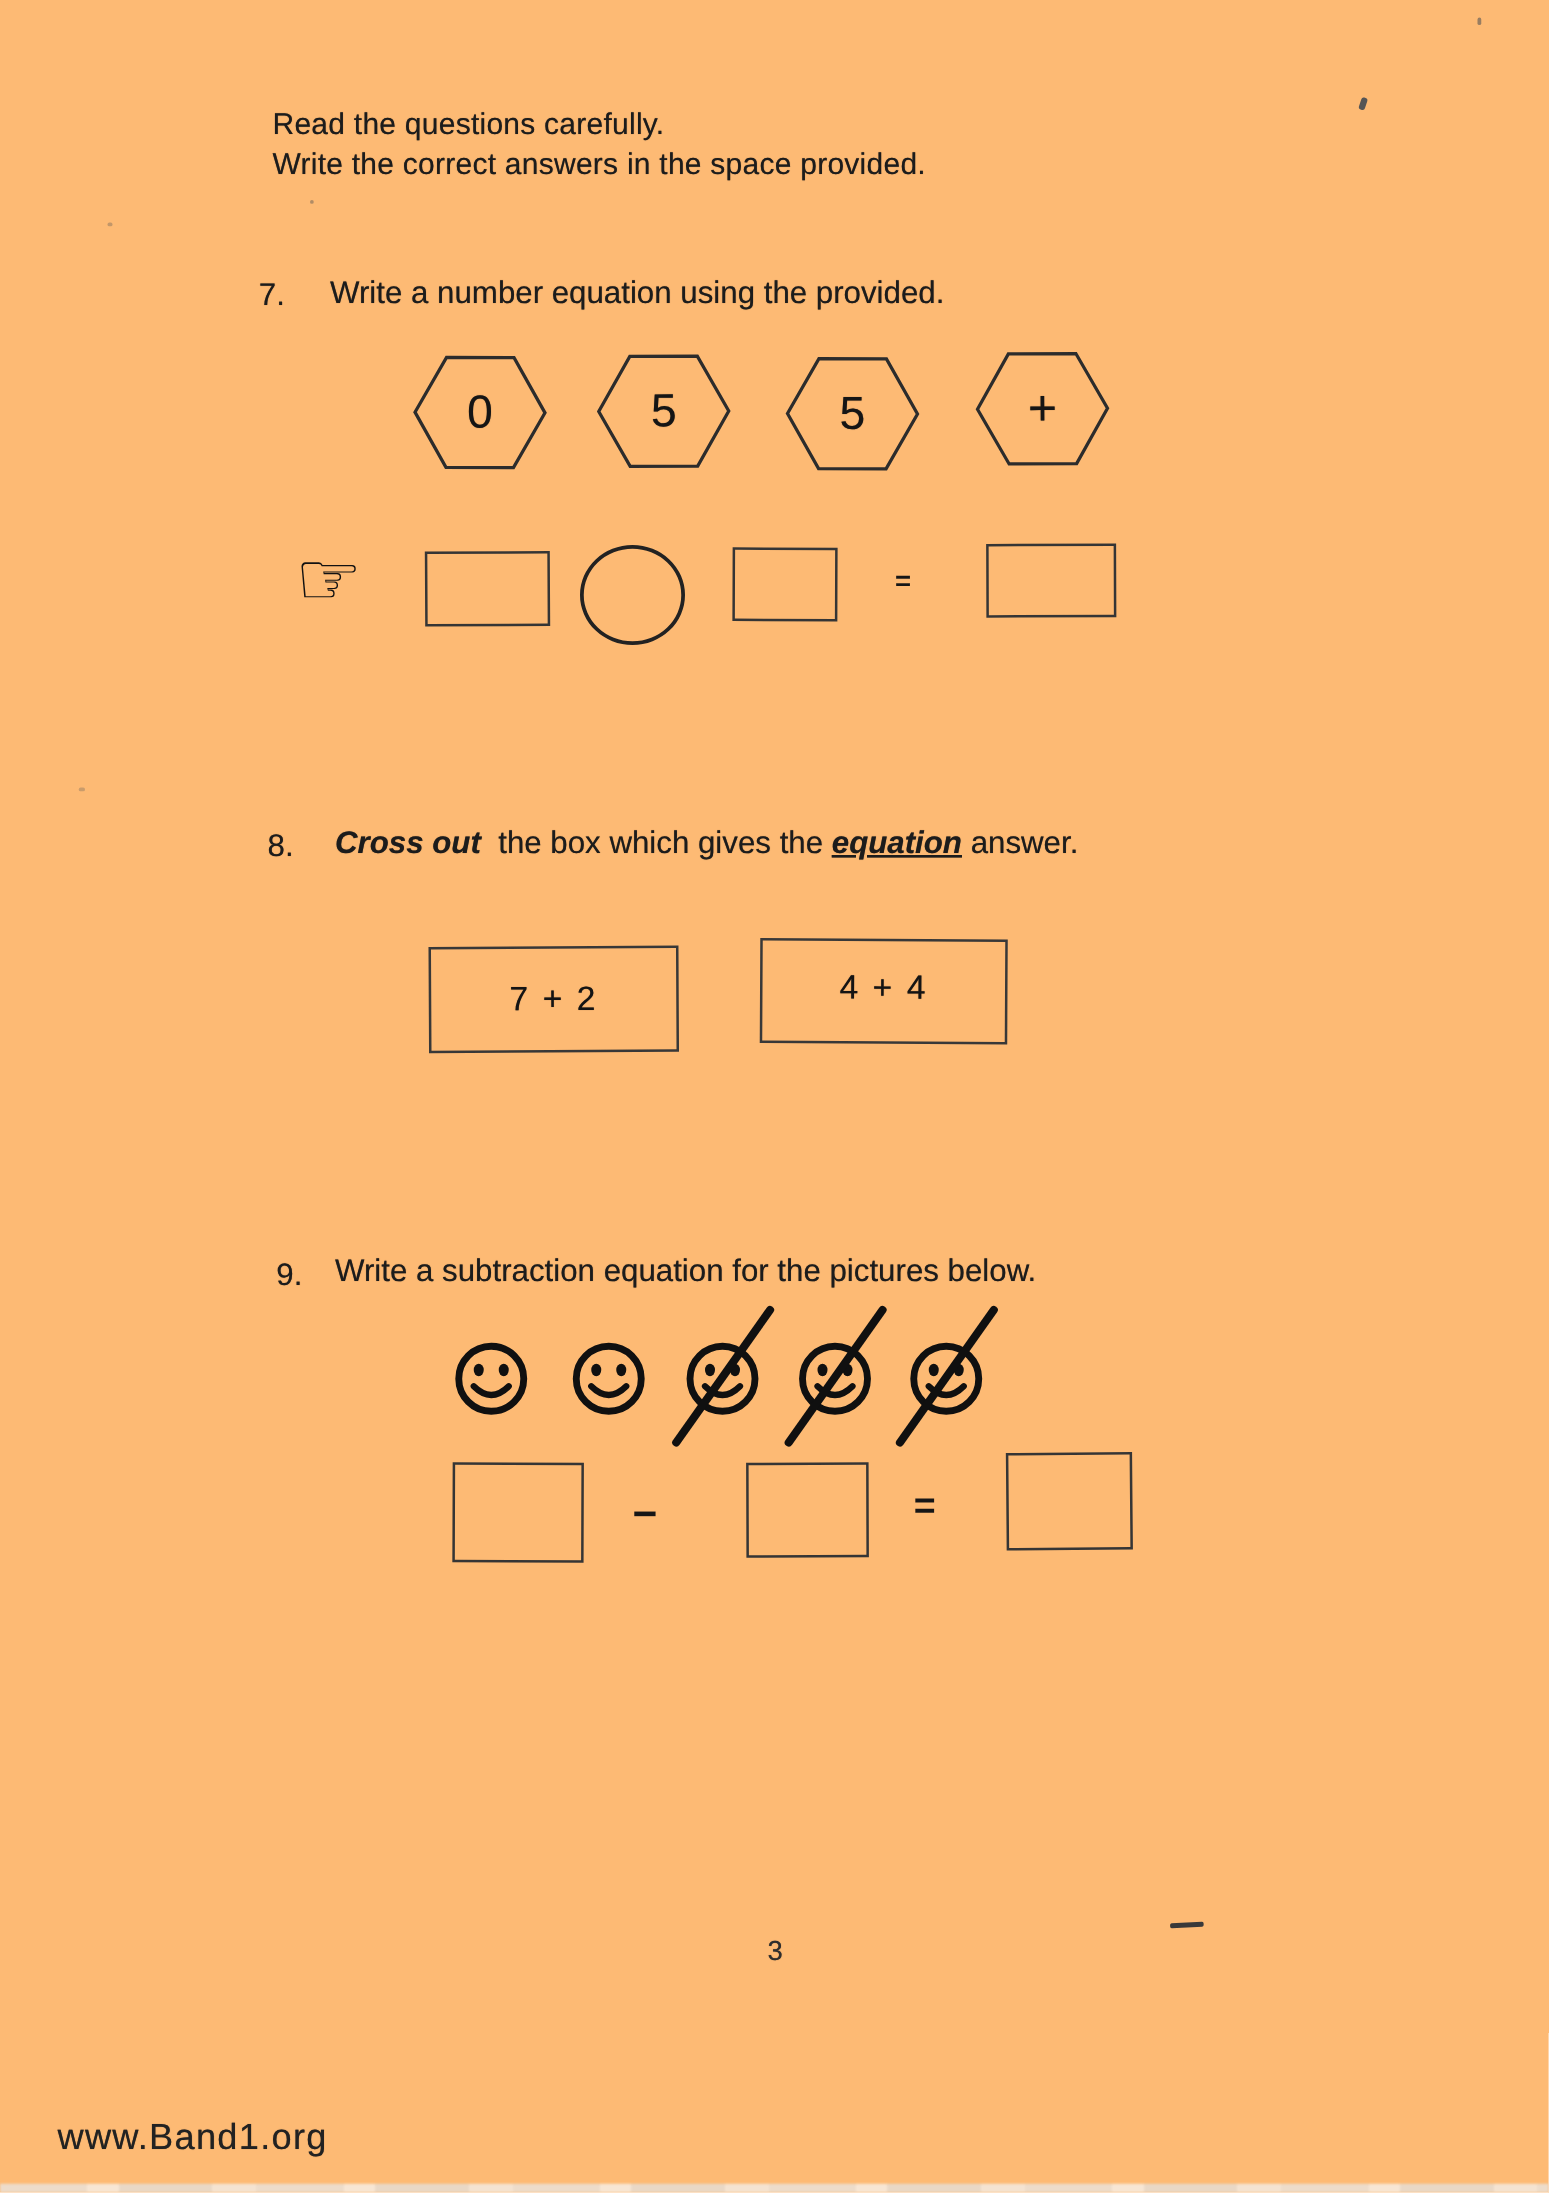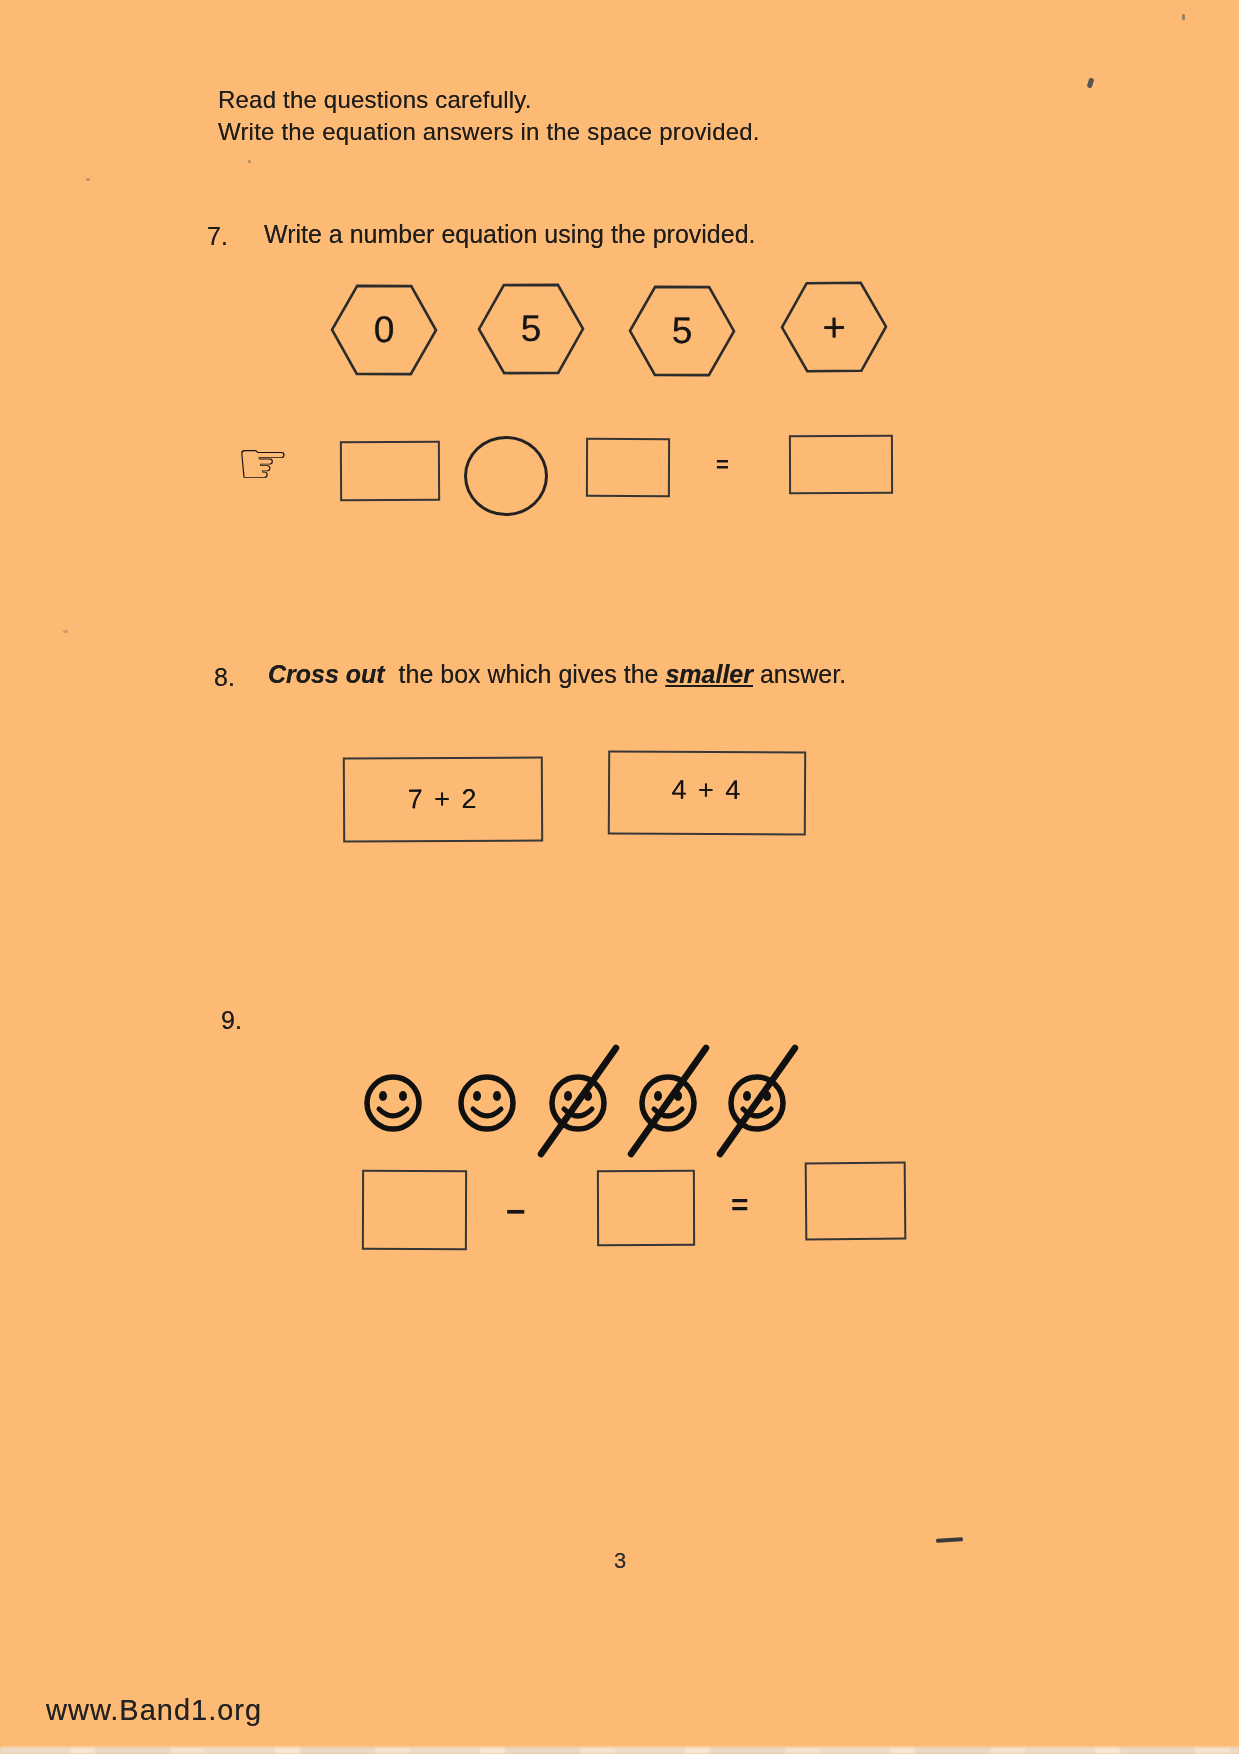--- a/index.html
+++ b/index.html
@@ -42,21 +42,21 @@
     background:repeating-linear-gradient(90deg,#e7e7e7 0 70px,#f5f5f5 70px 95px,#e2e2e2 95px 170px,#f1f1f1 170px 205px);
     filter:blur(1px);
   }
 </style>
 </head>
 <body>
 
 <div class="page">
 
   <div class="txt hdr" style="left:218px;top:84px;">Read the questions carefully.</div>
-  <div class="txt hdr" style="left:218px;top:116px;">Write the equation answers in the space provided.</div>
+  <div class="txt hdr" style="left:218px;top:116px;">Write the correct answers in the space provided.</div>
 
   <div class="txt qnum" style="left:207px;top:222px;">7.</div>
   <div class="txt qprompt" style="left:264px;top:220px;">Write a number equation using the provided.</div>
 
   <div class="hex" style="left:330px;top:284px;transform:rotate(.3deg);">
     <svg width="108" height="92" viewBox="0 0 108 92">
       <polygon points="27,2 81,2 106,46 81,90 27,90 2,46" fill="none" stroke="#2c2c2c" stroke-width="2.6"></polygon>
     </svg>
     <span class="val">0</span>
   </div>
@@ -80,26 +80,27 @@
   </div>
 
   <span class="hand" style="left:236px;top:434px;">☞</span>
   <div class="abox" style="left:340px;top:441px;width:96px;height:56px;transform:rotate(-.3deg);"></div>
   <div class="oval" style="left:464px;top:436px;width:78px;height:74px;"></div>
   <div class="abox" style="left:586px;top:438px;width:80px;height:55px;transform:rotate(.2deg);"></div>
   <span class="eqsym" style="left:716px;top:452px;font-size:22px;">=</span>
   <div class="abox" style="left:789px;top:435px;width:100px;height:55px;transform:rotate(-.2deg);"></div>
 
   <div class="txt qnum" style="left:214px;top:663px;">8.</div>
-  <div class="txt qprompt" style="left:268px;top:660px;"><span class="bi">Cross out</span><span>&nbsp; the box which gives the </span><span class="biu">smaller</span><span> answer.</span></div>
+  <div class="txt qprompt" style="left:268px;top:660px;"><span class="bi">Cross out</span><span>&nbsp; the box which gives the </span><span class="biu">equation</span><span> answer.</span></div>
 
   <div class="opbox" style="left:343px;top:757px;width:196px;height:81px;transform:rotate(-.3deg);">7 + 2</div>
   <div class="opbox" style="left:608px;top:751px;width:198px;height:84px;transform:rotate(.3deg);align-items:flex-start;padding-top:22px;box-sizing:border-box;">4 + 4</div>
 
   <div class="txt qnum" style="left:221px;top:1006px;">9.</div>
+  <div class="txt qprompt" style="left:268px;top:1003px;">Write a subtraction equation for the pictures below.</div>
 
   <div class="smiley" style="left:361px;top:1071px;">
     <svg width="64" height="64" viewBox="0 0 64 64">
       <circle cx="32" cy="32" r="26" fill="none" stroke="#101010" stroke-width="5.5"></circle>
       <ellipse cx="22" cy="25" rx="4" ry="5" fill="#101010"></ellipse>
       <ellipse cx="42" cy="25" rx="4" ry="5" fill="#101010"></ellipse>
       <path d="M18 38 Q32 52 46 38" fill="none" stroke="#101010" stroke-width="5" stroke-linecap="round"></path>
     </svg>
   </div>
   <div class="smiley" style="left:455px;top:1071px;">

